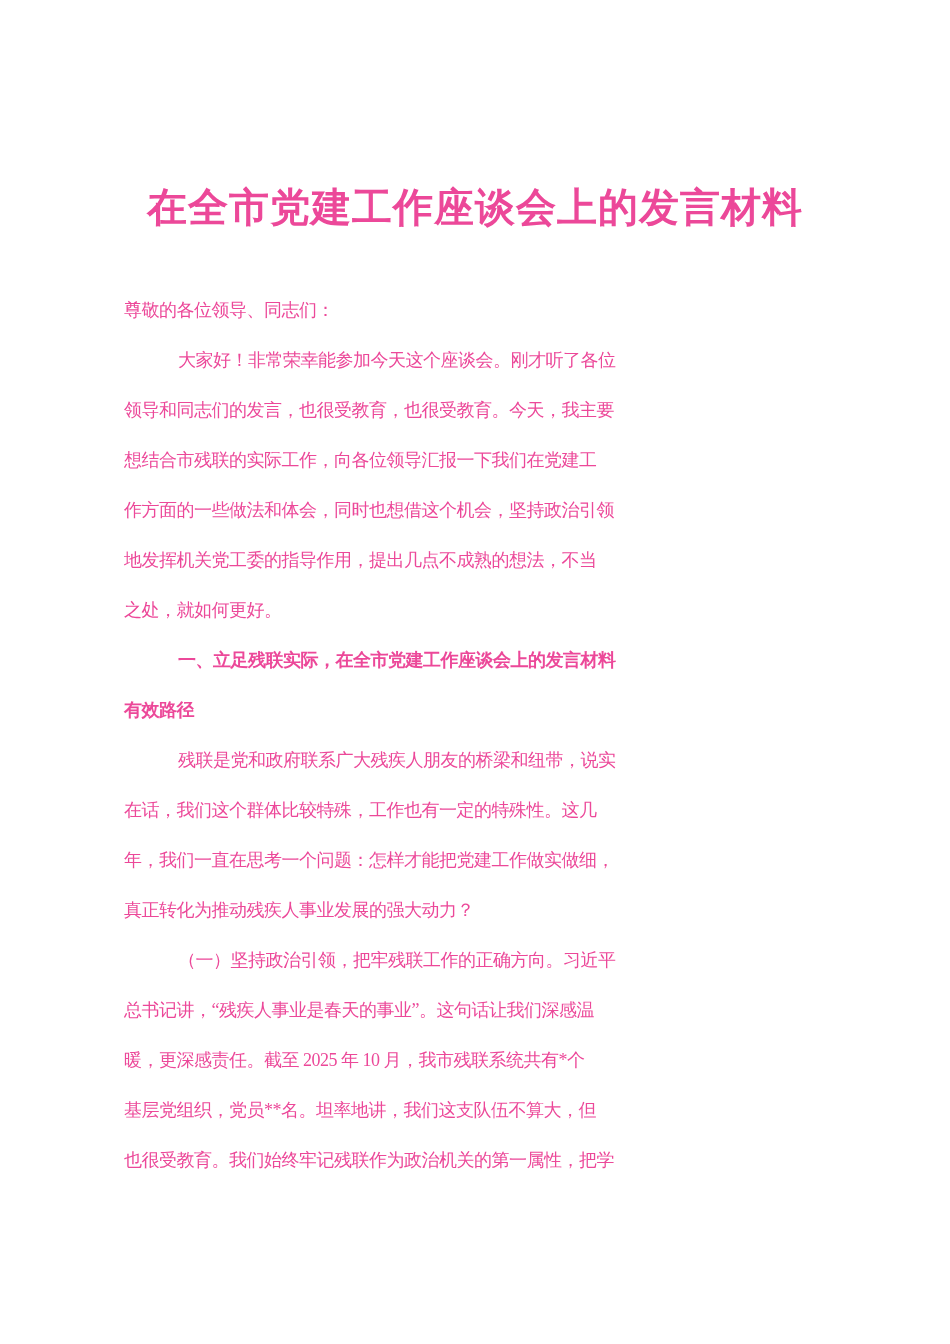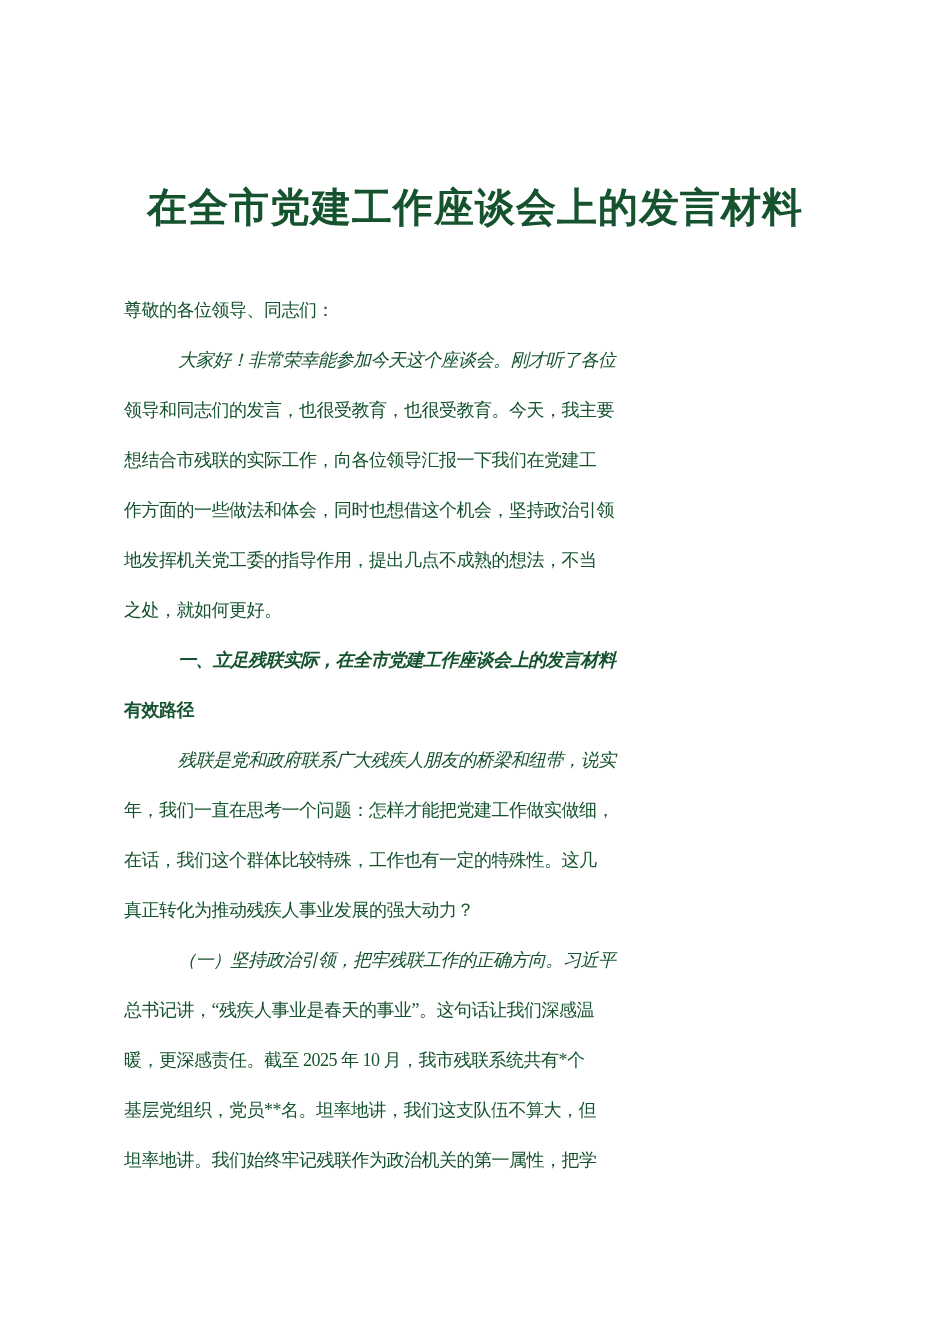--- a/index.html
+++ b/index.html
@@ -5,21 +5,21 @@
   html, body {
     margin: 0;
     padding: 0;
     background: #ffffff;
   }
   .page {
     position: relative;
     width: 950px;
     height: 1344px;
     background: #ffffff;
-    color: #14532d;
+    color: #ec4899;
     overflow: hidden;
     font-family: "Liberation Serif", "DejaVu Serif", serif;
   }
   .doc-title {
     position: absolute;
     top: 182px;
     left: 0;
     width: 950px;
     margin: 0;
     text-align: center;
@@ -39,21 +39,20 @@
   }
   .doc-line {
     height: 50px;
     line-height: 50px;
     white-space: nowrap;
     letter-spacing: -0.5px;
     overflow: visible;
   }
   .doc-line.indent {
     padding-left: 54px;
-    font-style: italic;
   }
   .doc-line.bold {
     font-weight: 700;
   }
 </style>
 </head>
 <body>
 
 <div class="page">
   <h1 class="doc-title">在全市党建工作座谈会上的发言材料</h1>
@@ -61,22 +60,22 @@
       <div class="doc-line">尊敬的各位领导、同志们：</div>
       <div class="doc-line indent">大家好！非常荣幸能参加今天这个座谈会。刚才听了各位</div>
       <div class="doc-line">领导和同志们的发言，也很受教育，也很受教育。今天，我主要</div>
       <div class="doc-line">想结合市残联的实际工作，向各位领导汇报一下我们在党建工</div>
       <div class="doc-line">作方面的一些做法和体会，同时也想借这个机会，坚持政治引领</div>
       <div class="doc-line">地发挥机关党工委的指导作用，提出几点不成熟的想法，不当</div>
       <div class="doc-line">之处，就如何更好。</div>
       <div class="doc-line indent bold">一、立足残联实际，在全市党建工作座谈会上的发言材料</div>
       <div class="doc-line bold">有效路径</div>
       <div class="doc-line indent">残联是党和政府联系广大残疾人朋友的桥梁和纽带，说实</div>
+      <div class="doc-line">在话，我们这个群体比较特殊，工作也有一定的特殊性。这几</div>
       <div class="doc-line">年，我们一直在思考一个问题：怎样才能把党建工作做实做细，</div>
-      <div class="doc-line">在话，我们这个群体比较特殊，工作也有一定的特殊性。这几</div>
       <div class="doc-line">真正转化为推动残疾人事业发展的强大动力？</div>
       <div class="doc-line indent">（一）坚持政治引领，把牢残联工作的正确方向。习近平</div>
       <div class="doc-line">总书记讲，“残疾人事业是春天的事业”。这句话让我们深感温</div>
       <div class="doc-line">暖，更深感责任。截至 2025 年 10 月，我市残联系统共有*个</div>
       <div class="doc-line">基层党组织，党员**名。坦率地讲，我们这支队伍不算大，但</div>
-      <div class="doc-line">坦率地讲。我们始终牢记残联作为政治机关的第一属性，把学</div>
+      <div class="doc-line">也很受教育。我们始终牢记残联作为政治机关的第一属性，把学</div>
     </div>
 </div>
 
 </body></html>

